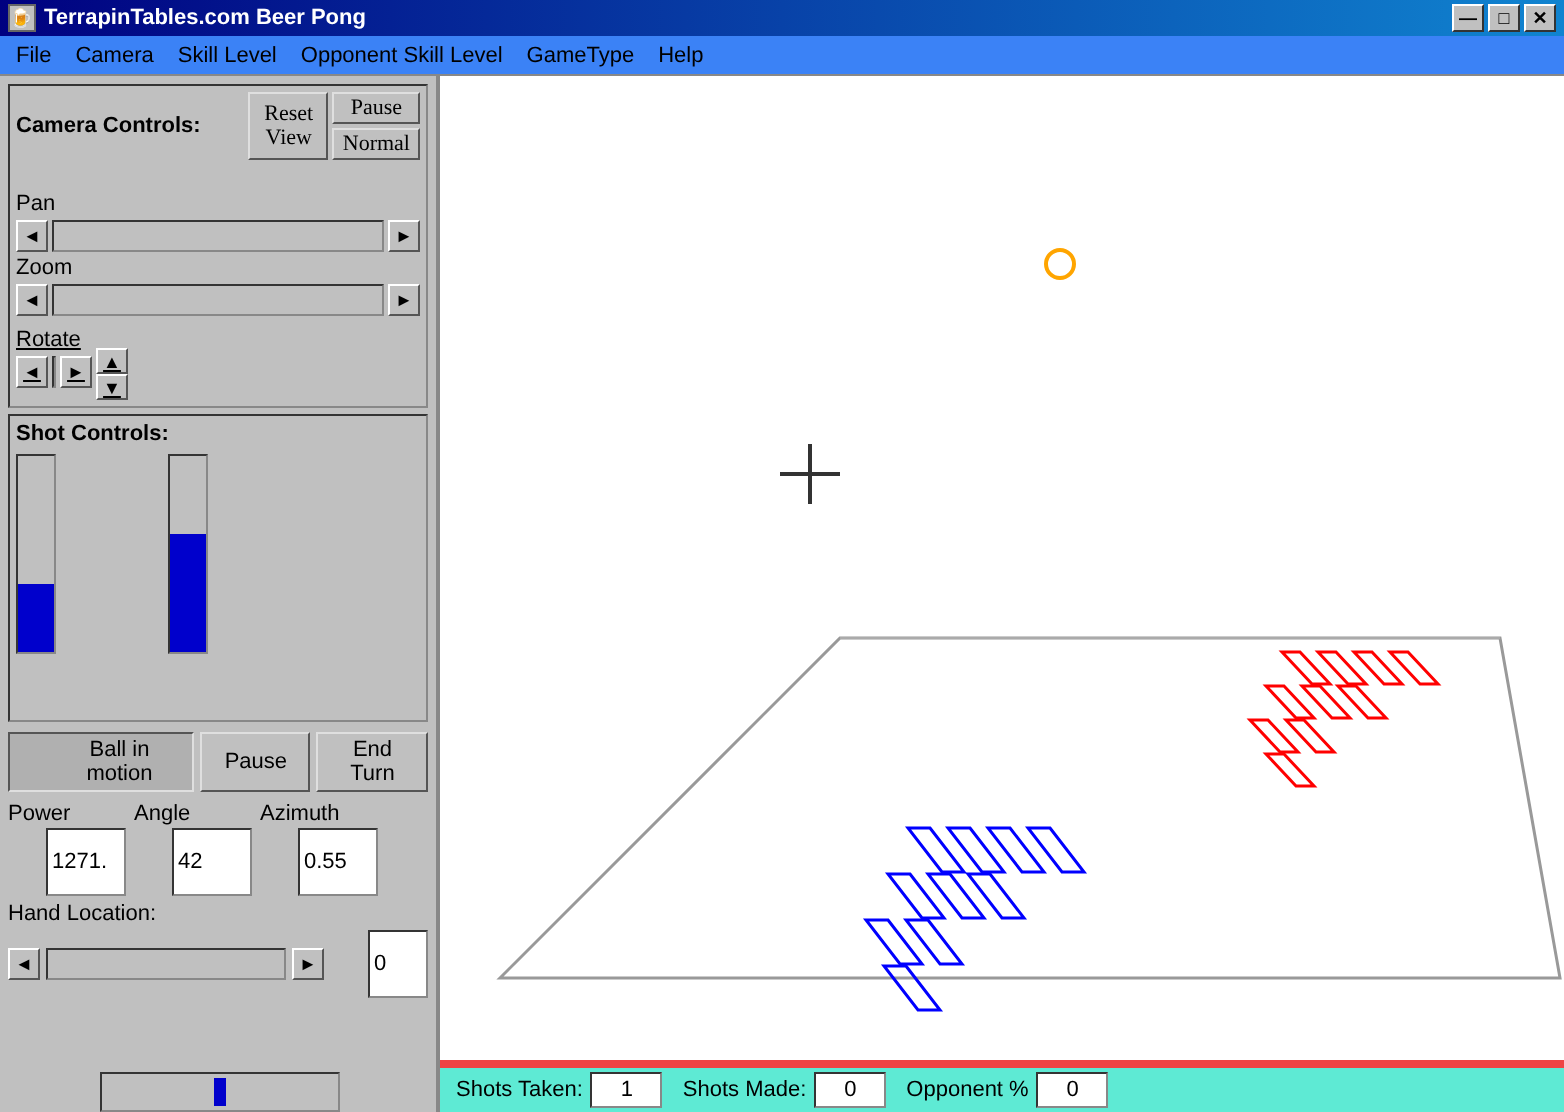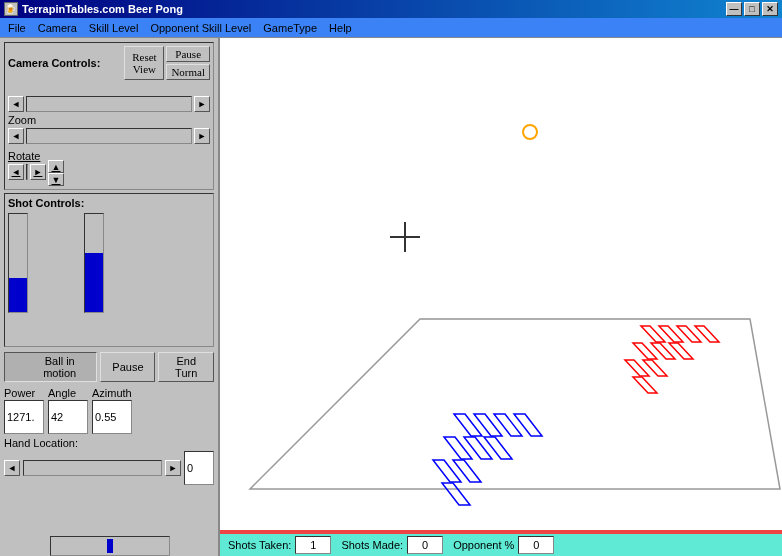--- a/index.html
+++ b/index.html
@@ -249,20 +249,21 @@
       gap: 1px;
     }
     .paa-label { font-size: 11px; }
     .paa-input {
       width: 40px;
       height: 18px;
       border: 1px inset #888;
       background: white;
       font-size: 11px;
       padding: 16px 2px;
+      margin-left: 19px;
     }
     
     .hand-location {
       display: flex;
       align-items: center;
       gap: 3px;
       margin-top: 2px;
     }
     .hand-track {
       flex: 1;
@@ -352,20 +353,21 @@
           <div class="btn-pair">
             <button class="win-btn">Reset<br>View</button>
             <div style="display:flex;flex-direction:column;gap:2px;">
               <button class="win-btn">Pause</button>
               <button class="win-btn">Normal</button>
             </div>
           </div>
         </div>
       </div>
 
+      <span class="slider-label">Pan</span>
       <div class="slider-row">
         <button class="arrow-btn">◄</button>
         <div class="slider-track"></div>
         <button class="arrow-btn">►</button>
       </div>
 
       <span class="slider-label">Zoom</span>
       <div class="slider-row">
         <button class="arrow-btn">◄</button>
         <div class="slider-track"></div>

